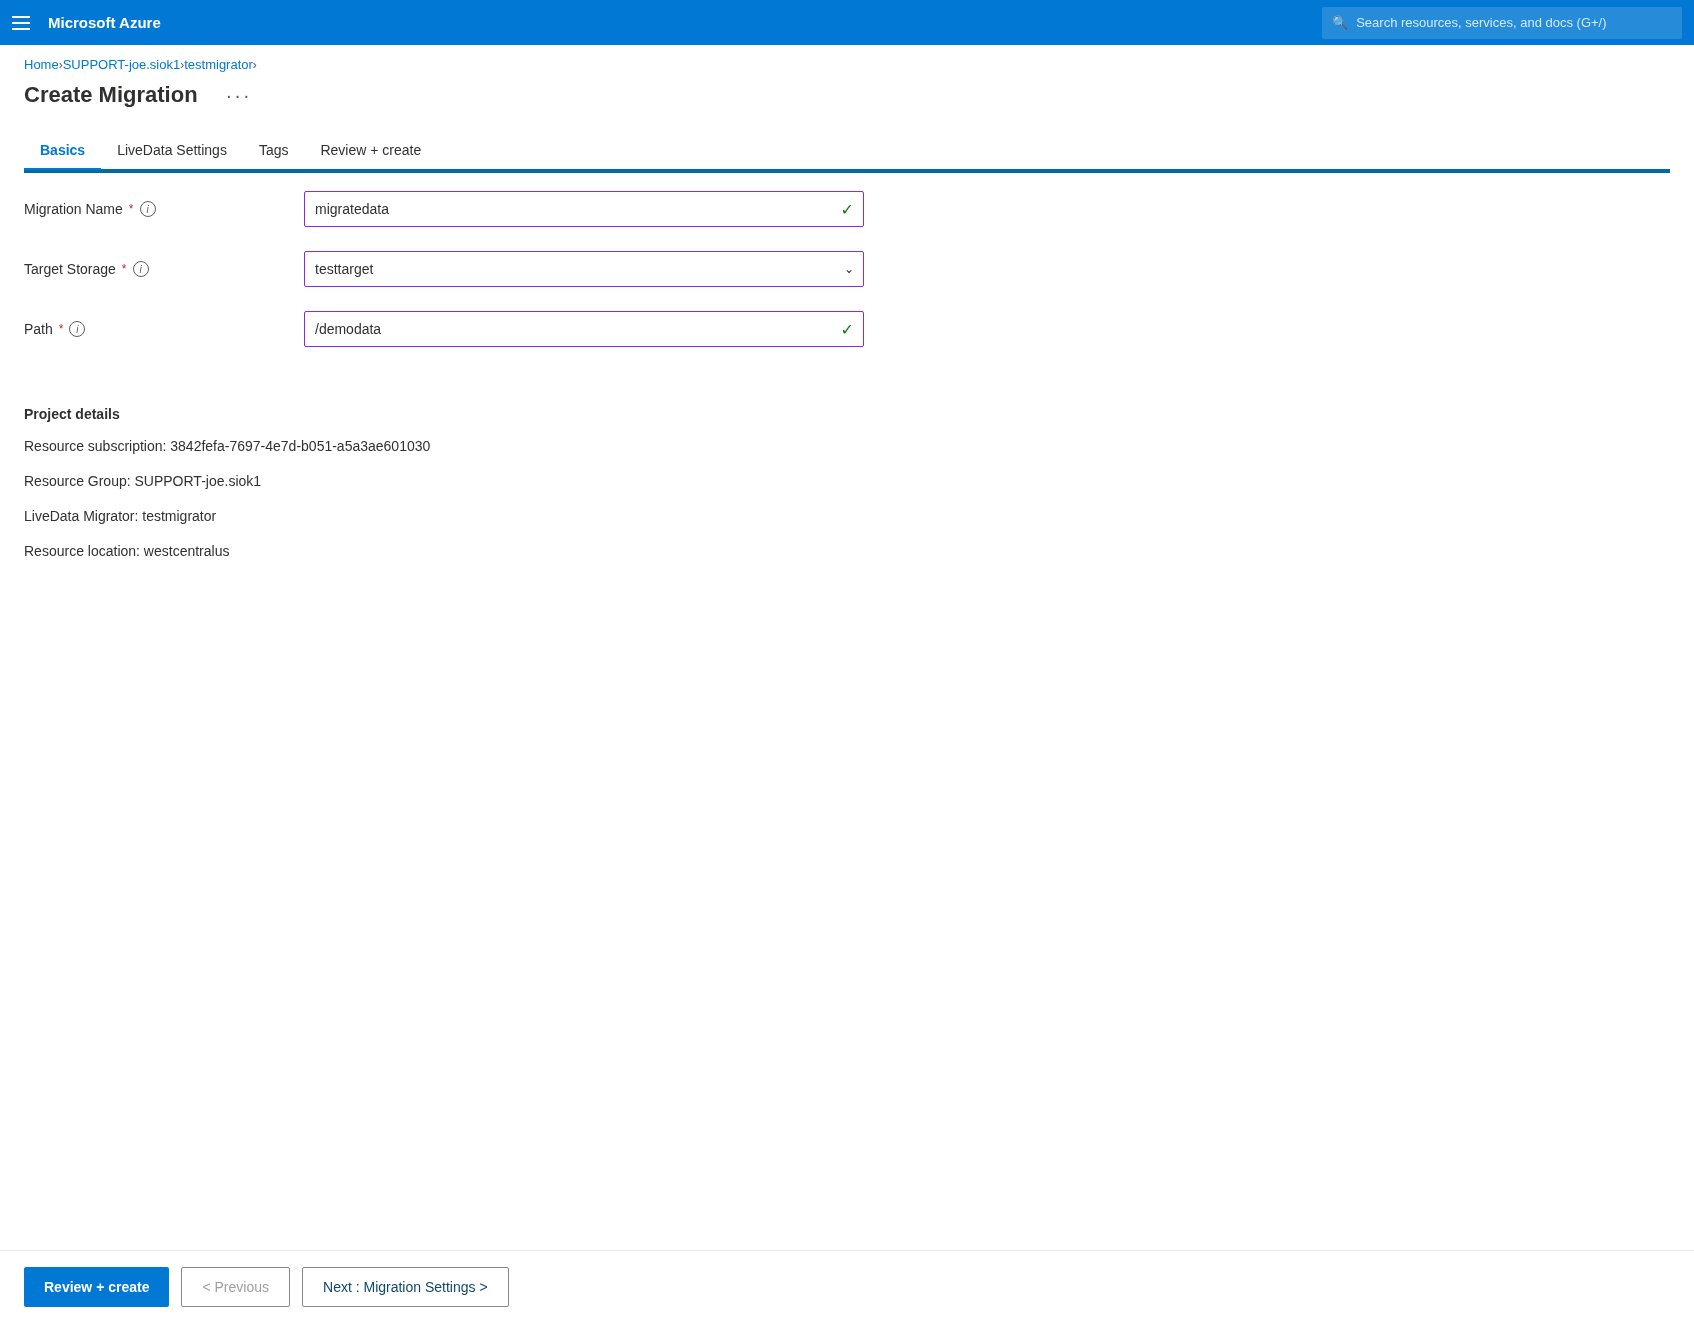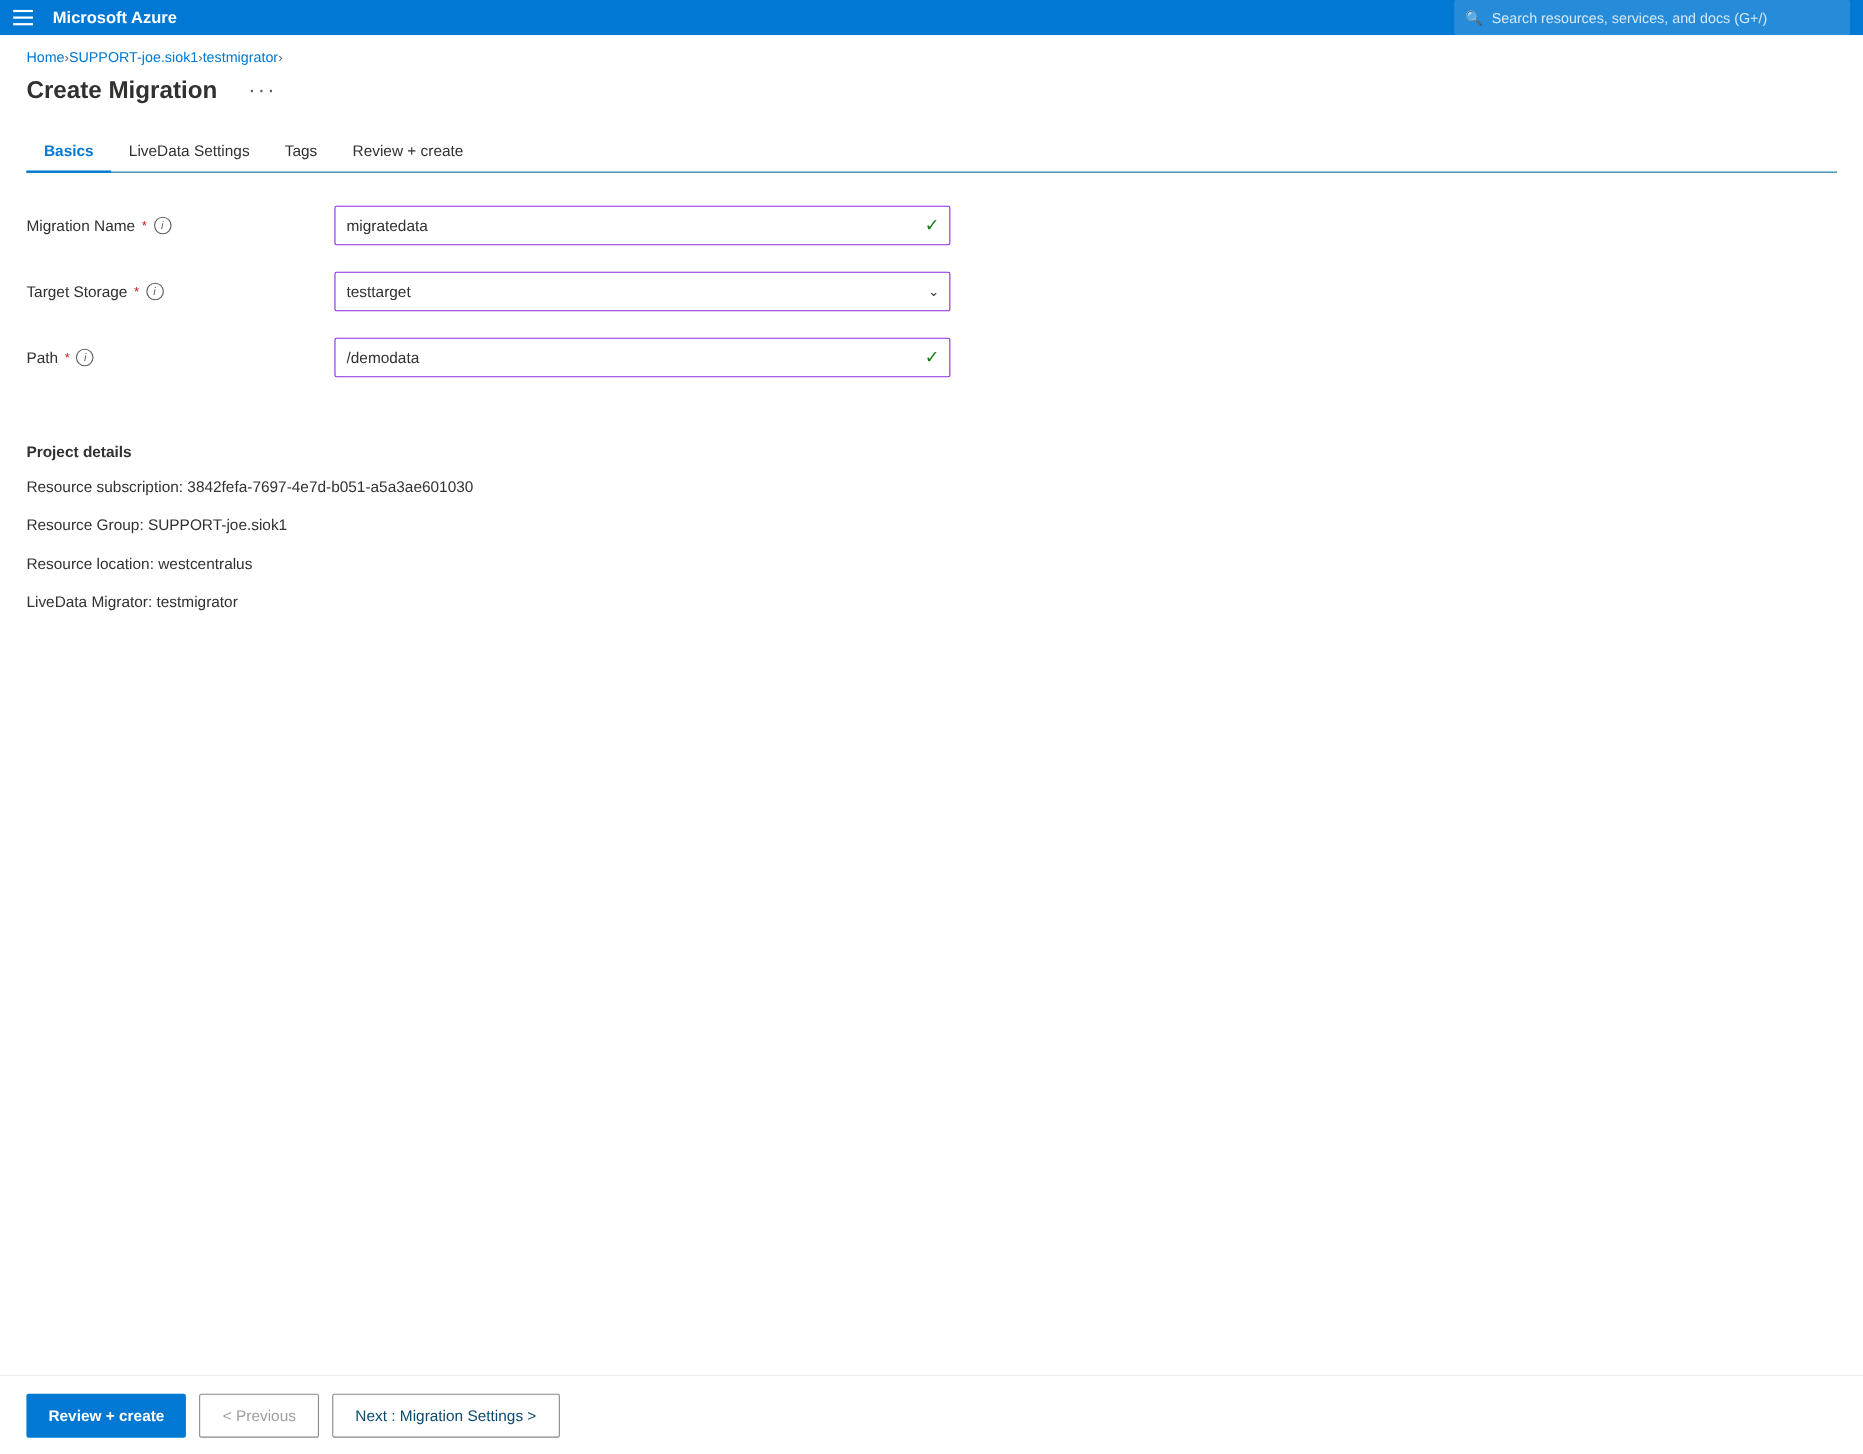--- a/index.html
+++ b/index.html
@@ -14,21 +14,21 @@
       color: #323130;
       background: #f3f2f1;
       min-height: 1322px;
       display: flex;
       flex-direction: column;
     }
 
     
     .topbar {
       background: #0078d4;
-      height: 32px;
+      height: 45px;
       display: flex;
       align-items: center;
       padding: 0 12px;
       gap: 12px;
       flex-shrink: 0;
     }
 
     .topbar-hamburger {
       width: 24px;
       height: 24px;
@@ -135,22 +135,22 @@
       margin: 0 24px;
       flex: 1;
       display: flex;
       flex-direction: column;
     }
 
     
     .tabs {
       display: flex;
       align-items: center;
-      border-bottom: 1px solid #0369a1;
-      margin-bottom: 28px;
+      border-bottom: 4px solid #0369a1;
+      margin-bottom: 16px;
       padding-top: 8px;
     }
 
     .tab {
       padding: 10px 16px;
       font-size: 14px;
       cursor: pointer;
       color: #323130;
       position: relative;
       border-bottom: 2px solid transparent;
@@ -409,22 +409,22 @@
           <span class="input-check-icon">✓</span>
         </div>
       </div>
 
     </div>
 
     <div class="project-details">
       <div class="project-details-title">Project details</div>
       <div class="project-detail-row">Resource subscription: 3842fefa-7697-4e7d-b051-a5a3ae601030</div>
       <div class="project-detail-row">Resource Group: SUPPORT-joe.siok1</div>
+      <div class="project-detail-row">LiveData Migrator: testmigrator</div>
       <div class="project-detail-row">Resource location: westcentralus</div>
-      <div class="project-detail-row">LiveData Migrator: testmigrator</div>
     </div>
 
   </div>
 
   <div class="bottom-bar">
     <button class="btn-primary">Review + create</button>
     <button class="btn-secondary">&lt; Previous</button>
     <button class="btn-outline">Next : Migration Settings &gt;</button>
   </div>
 

